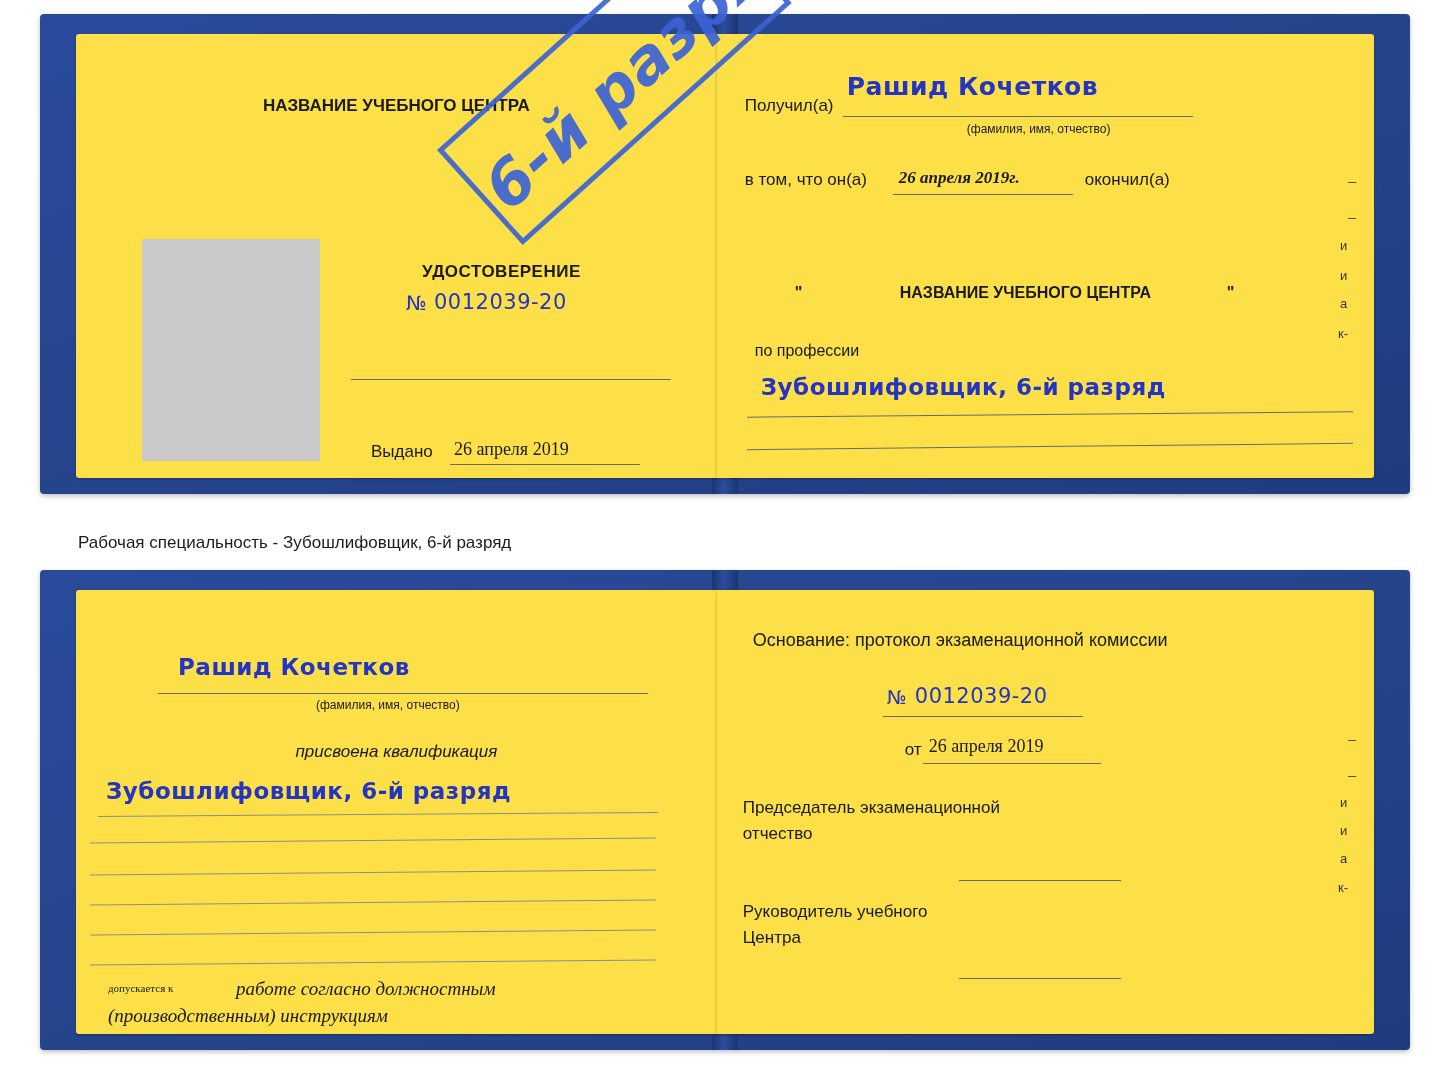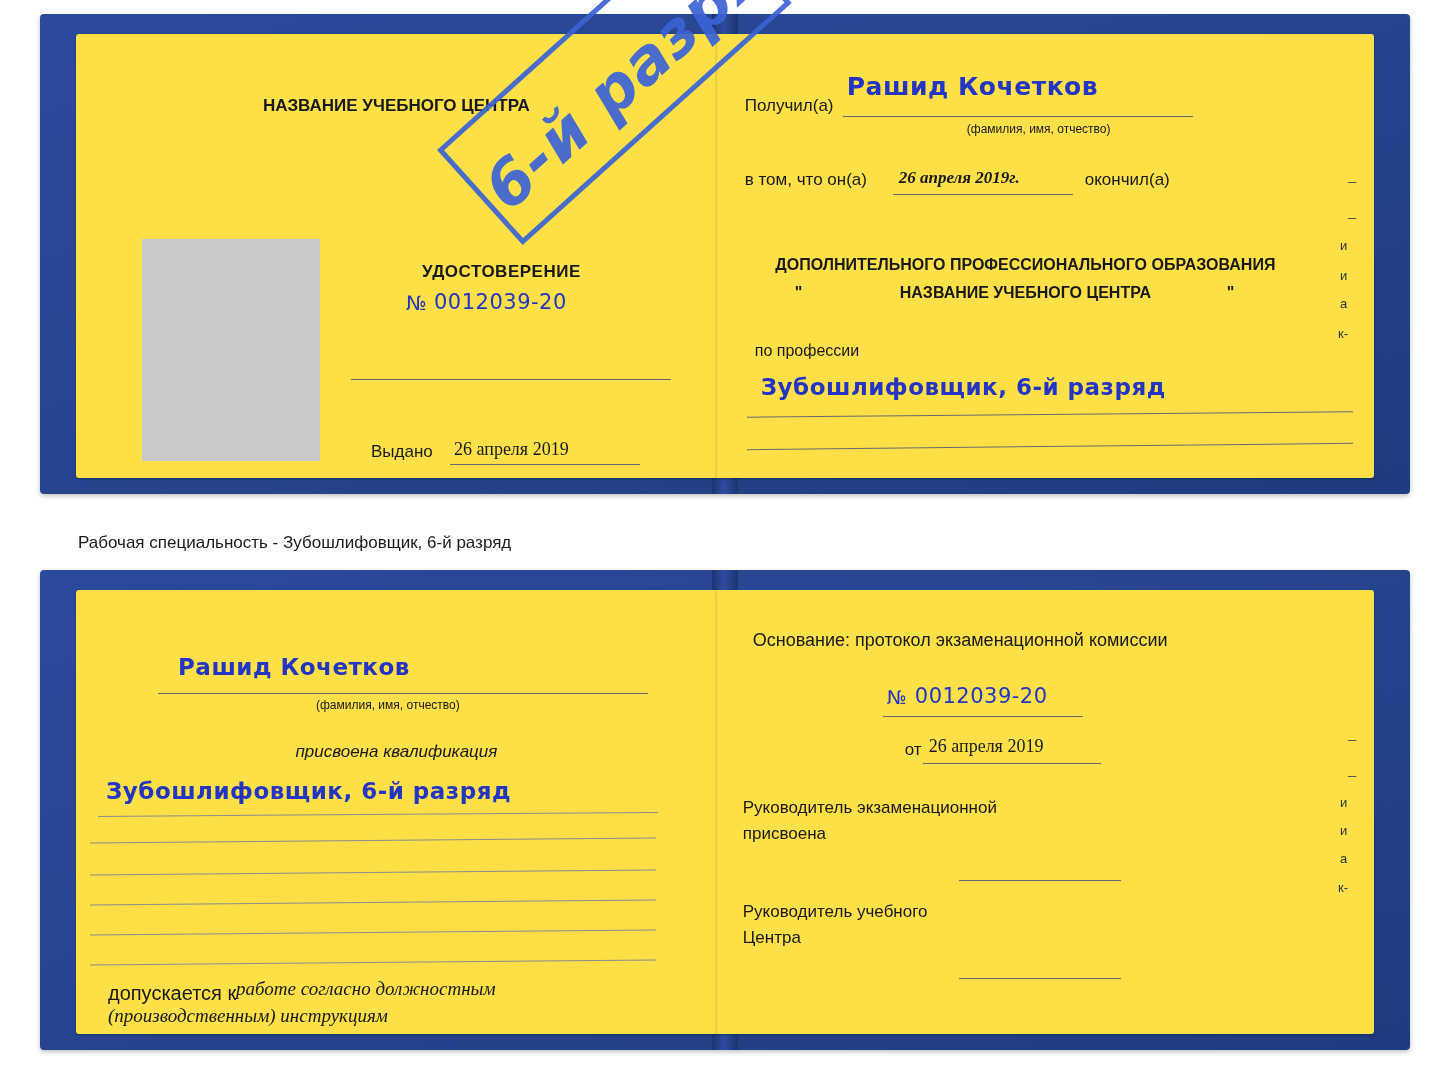--- a/index.html
+++ b/index.html
@@ -169,21 +169,20 @@
       <div class="pr" style="left:28px; top:62px; font-size:17px;">Получил(а)</div>
       <div class="hw" style="left:130px; top:38px; font-size:25px; font-style:normal; font-weight:bold;">Рашид Кочетков</div>
       <div class="line" style="left:126px; top:82px; width:350px;"></div>
       <div class="pr" style="left:250px; top:88px; font-size:12px;">(фамилия, имя, отчество)</div>
 
       <div class="pr" style="left:28px; top:136px; font-size:17px;">в том, что он(а)</div>
       <div class="ser i" style="left:182px; top:134px; font-size:17px; font-weight:bold;">26 апреля 2019г.</div>
       <div class="line" style="left:176px; top:160px; width:180px;"></div>
       <div class="pr" style="left:368px; top:136px; font-size:17px;">окончил(а)</div>
 
-      <div class="pr b c" style="left:0; right:40px; top:222px; font-size:16px;">ДОПОЛНИТЕЛЬНОГО ПРОФЕССИОНАЛЬНОГО ОБРАЗОВАНИЯ</div>
       <div class="pr b" style="left:78px; top:250px; font-size:16px;">"</div>
       <div class="pr b c" style="left:0; right:40px; top:250px; font-size:16px;">НАЗВАНИЕ УЧЕБНОГО ЦЕНТРА</div>
       <div class="pr b" style="left:510px; top:250px; font-size:16px;">"</div>
 
       <div class="pr" style="left:38px; top:308px; font-size:16px;">по профессии</div>
       <div class="hw" style="left:44px; top:340px; font-size:23px; font-style:normal; font-weight:bold;">Зубошлифовщик, 6-й разряд</div>
 
       <div class="line" style="left:30px; top:380px; width:606px; transform:rotate(-0.5deg);"></div>
       <div class="line" style="left:30px; top:412px; width:606px; transform:rotate(-0.6deg);"></div>
     </div>
@@ -214,40 +213,40 @@
 
       <div class="hw" style="left:30px; top:188px; font-size:23px; font-style:normal; font-weight:bold;">Зубошлифовщик, 6-й разряд</div>
 
       <div class="line thin" style="left:22px; top:224px; width:560px; transform:rotate(-0.4deg);"></div>
       <div class="line thin" style="left:14px; top:250px; width:566px; transform:rotate(-0.5deg);"></div>
       <div class="line thin" style="left:14px; top:282px; width:566px; transform:rotate(-0.5deg);"></div>
       <div class="line thin" style="left:14px; top:312px; width:566px; transform:rotate(-0.5deg);"></div>
       <div class="line thin" style="left:14px; top:342px; width:566px; transform:rotate(-0.5deg);"></div>
       <div class="line thin" style="left:14px; top:372px; width:566px; transform:rotate(-0.5deg);"></div>
 
-      <div class="pr" style="left:32px; top:392px; font-size:20px;">допускается к</div>
+      <div class="pr" style="left:32px; top:392px; font-size:11px;font-family:Liberation Serif, serif;">допускается к</div>
       <div class="ser i" style="left:160px; top:388px; font-size:19px;">работе согласно должностным</div>
       <div class="ser i" style="left:32px; top:415px; font-size:19px;">(производственным) инструкциям</div>
     </div>
   </div>
 
   <div class="page right">
     <div class="page-inner">
       <div class="pr" style="left:36px; top:40px; font-size:18px;">Основание: протокол экзаменационной комиссии</div>
 
       <div class="hw" style="left:170px; top:96px; font-size:19px; font-style:normal;">№</div>
       <div class="hw" style="left:198px; top:94px; font-size:21px; font-style:normal;">0012039-20</div>
       <div class="line" style="left:166px; top:126px; width:200px;"></div>
 
       <div class="pr" style="left:188px; top:150px; font-size:17px;">от</div>
       <div class="ser" style="left:212px; top:146px; font-size:18px;">26 апреля 2019</div>
       <div class="line" style="left:206px; top:173px; width:178px;"></div>
 
-      <div class="pr" style="left:26px; top:208px; font-size:17px;">Руководитель экзаменационной</div>
-      <div class="pr" style="left:26px; top:234px; font-size:17px;">присвоена</div>
+      <div class="pr" style="left:26px; top:208px; font-size:17px;">Председатель экзаменационной</div>
+      <div class="pr" style="left:26px; top:234px; font-size:17px;">отчество</div>
       <div class="line" style="left:242px; top:290px; width:162px;"></div>
 
       <div class="pr" style="left:26px; top:312px; font-size:17px;">Руководитель учебного</div>
       <div class="pr" style="left:26px; top:338px; font-size:17px;">Центра</div>
       <div class="line" style="left:242px; top:388px; width:162px;"></div>
     </div>
   </div>
 </div>
 
 <div class="dash" style="left:1348px; top:730px;">–</div>

